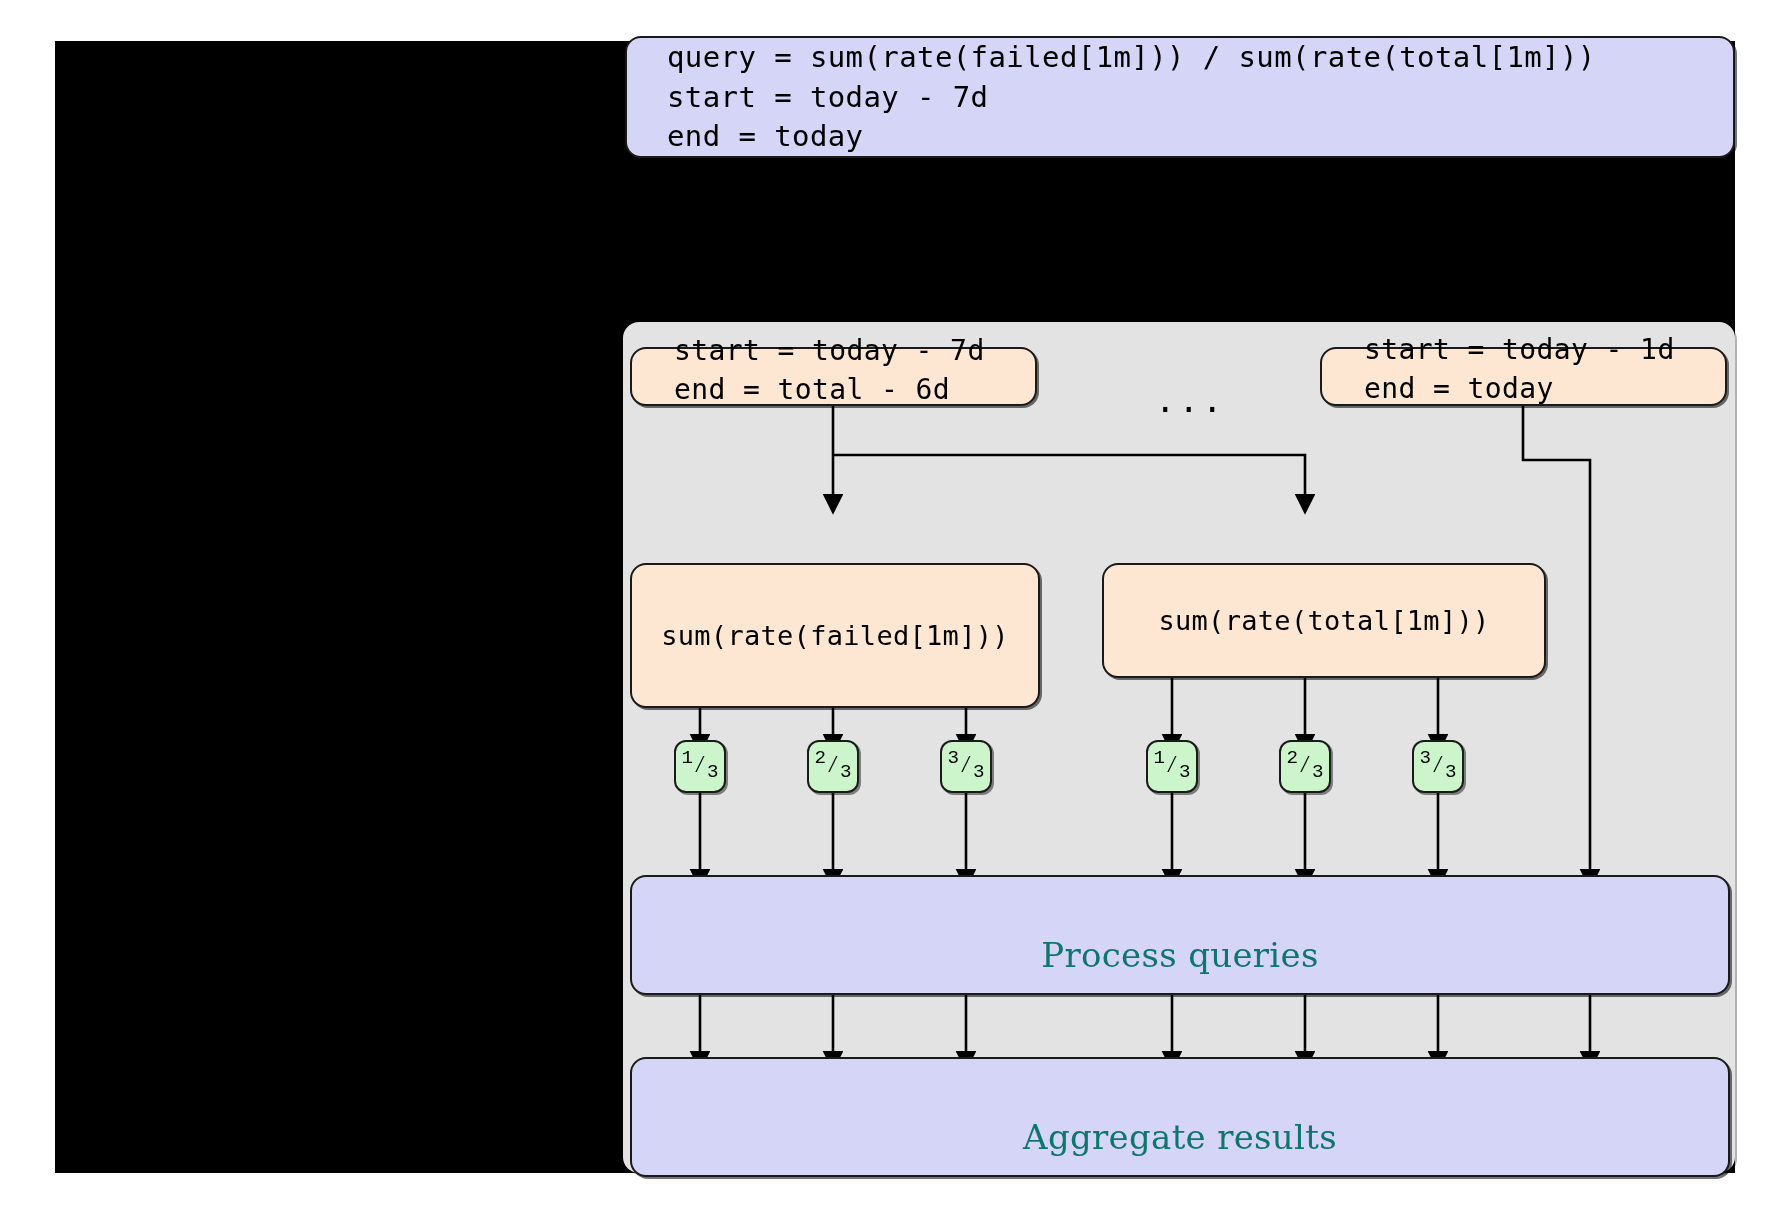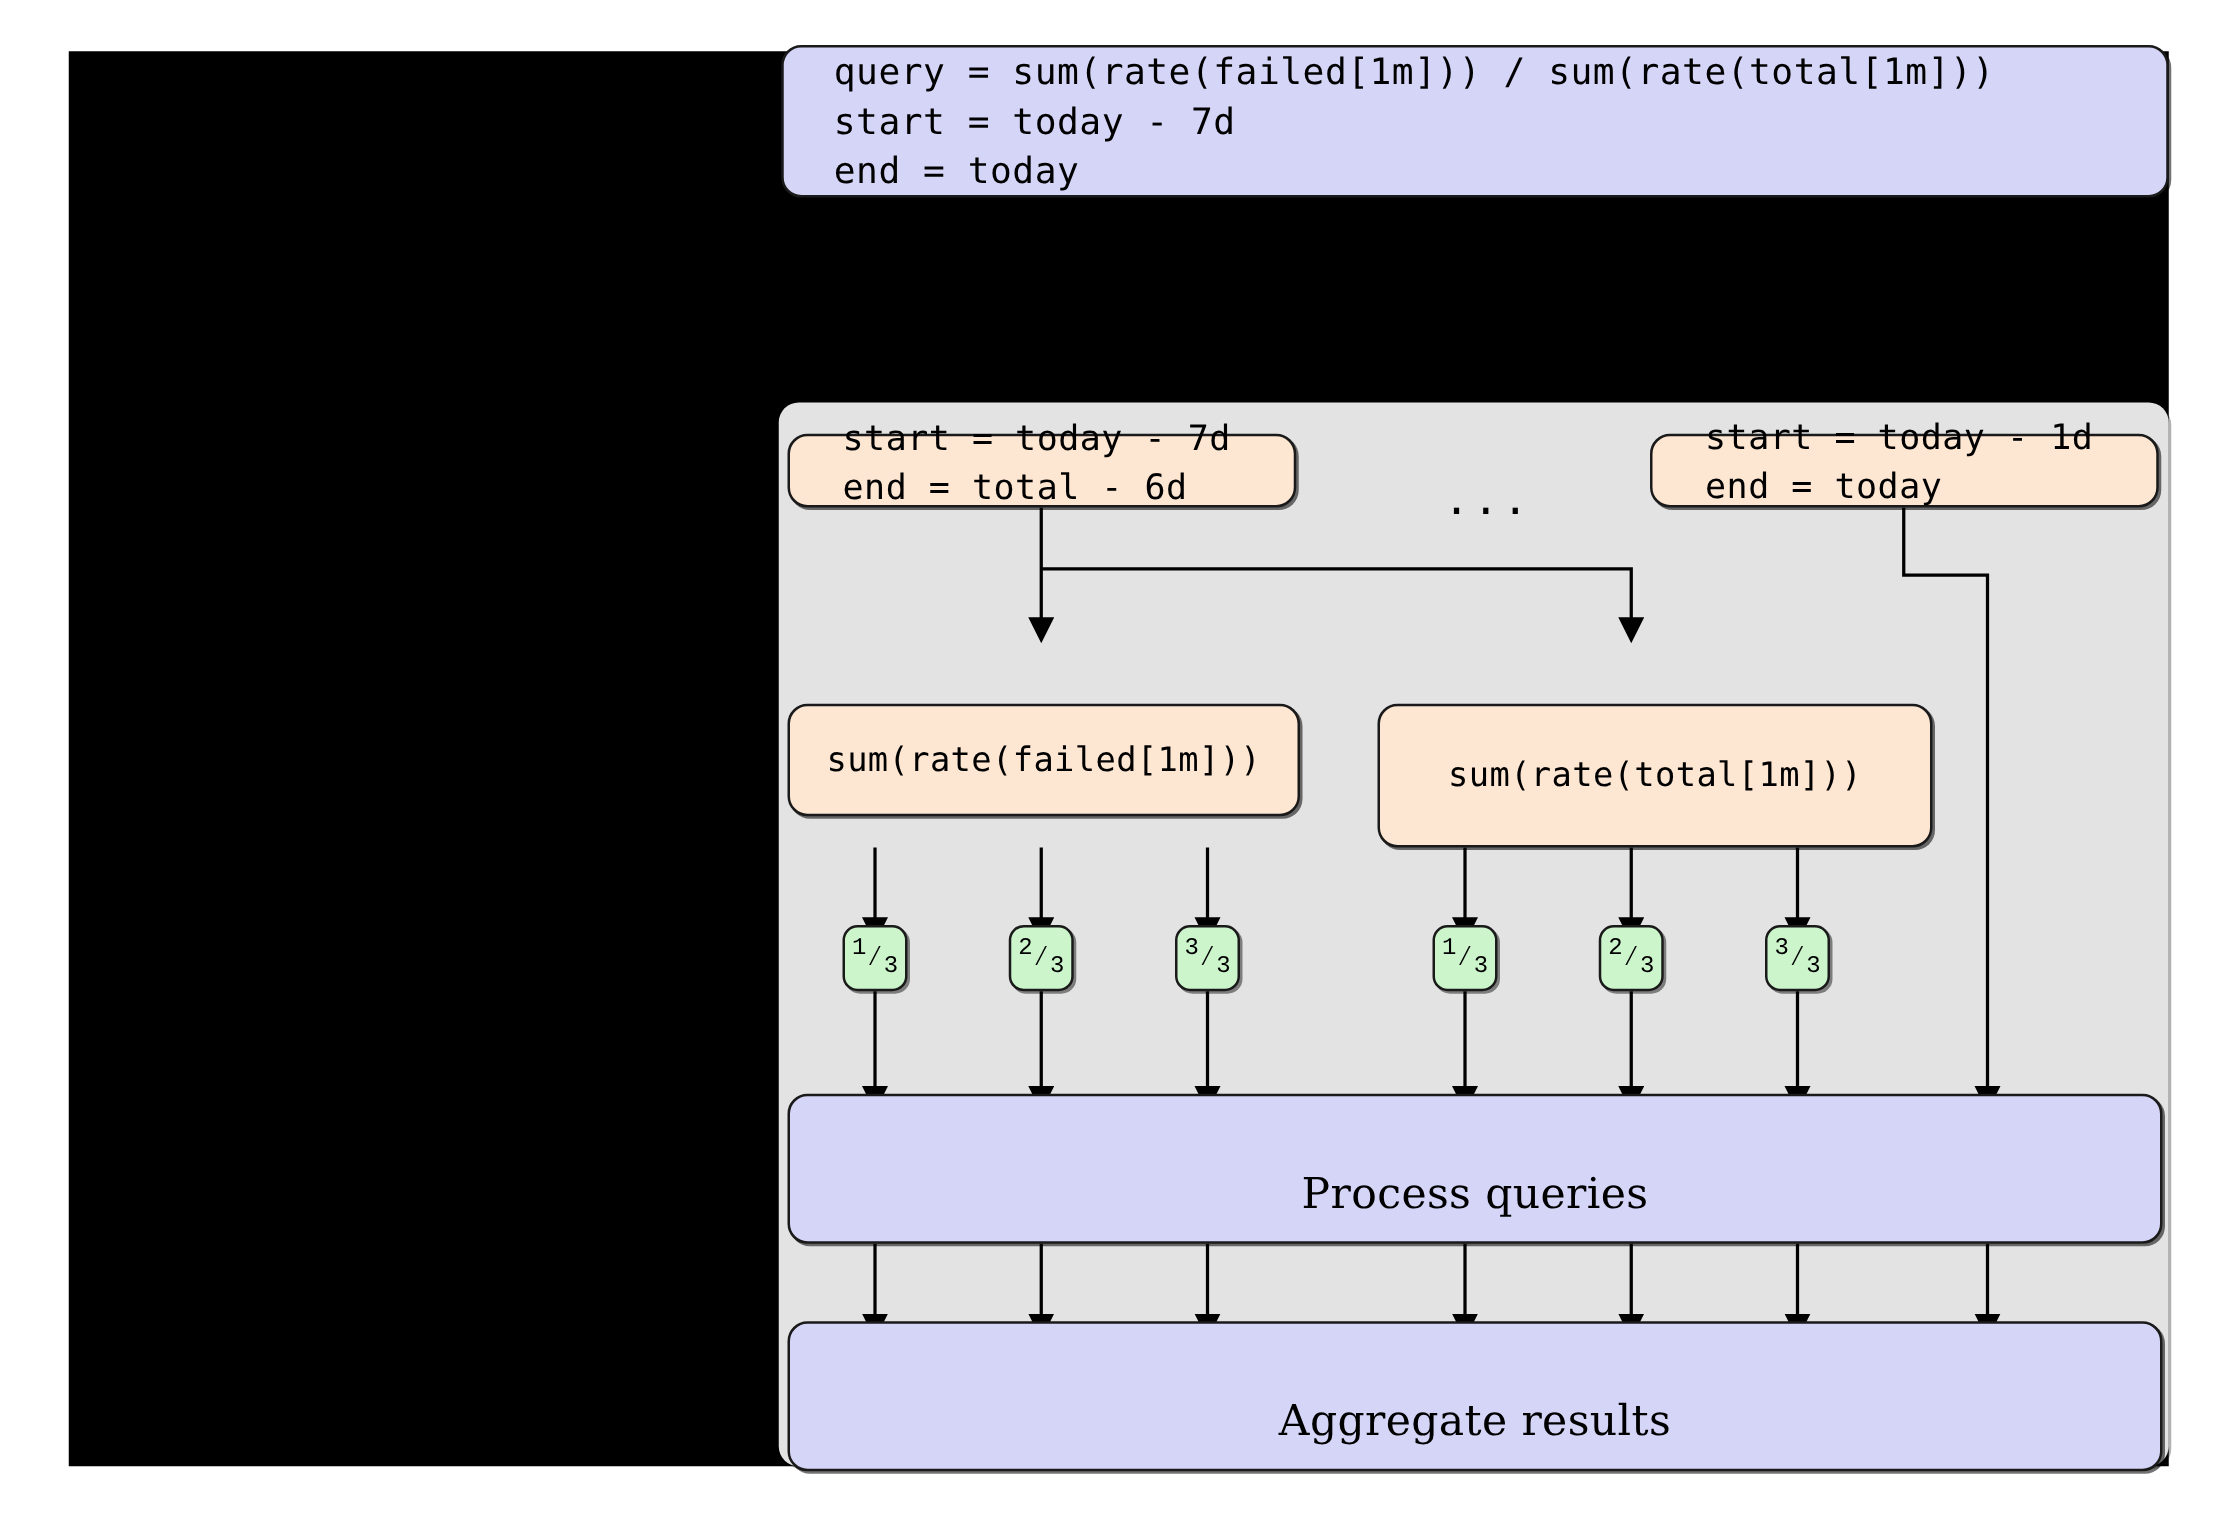--- a/index.html
+++ b/index.html
@@ -140,21 +140,21 @@
   
   .node.stage {
     background: #d5d5f7;
     border-radius: 16px;
     align-items: center;
     justify-content: center;
   }
   .node.stage .stage-label {
     font-family: "DejaVu Serif", serif;
     font-size: 34px;
-    color: #000000;
+    color: #0f766e;
     letter-spacing: 0.3px;
     margin-top: 40px;
   }
 </style>
 </head>
 <body>
 
 <div id="slide-backdrop"></div>
 
 <div id="diagram">
@@ -210,21 +210,21 @@
     <div class="codeline">end = total - 6d</div>
   </div>
 
   <div id="shard-ellipsis" style="left:1155px; top:380px;">...</div>
 
   <div class="node range" style="left:1320px; top:347px; width:407px; height:59px; padding-bottom:24px;">
     <div class="codeline">start = today - 1d</div>
     <div class="codeline">end = today</div>
   </div>
 
-  <div class="node metric" style="left:630px; top:563px; width:410px; height:90px;">
+  <div class="node metric" style="left:630px; top:563px; width:410px; height:145px;">
     <div class="codeline">sum(rate(failed[1m]))</div>
   </div>
 
   <div class="node metric" style="left:1102px; top:563px; width:444px; height:115px;">
     <div class="codeline">sum(rate(total[1m]))</div>
   </div>
 
   <div class="node page" style="left:674px; top:740px; width:52px; height:53px;">
     <span class="frac"><sup>1</sup>⁄<sub>3</sub></span>
   </div>

